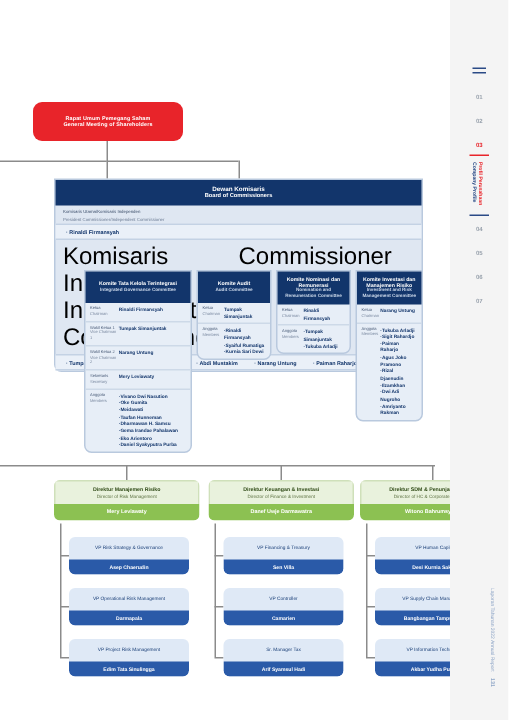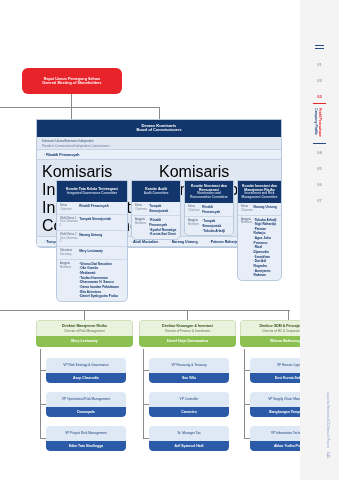--- a/index.html
+++ b/index.html
@@ -257,21 +257,20 @@
     </div>
     <div class="namerow singlerow">
       <div class="nm">Rinaldi Firmansyah</div>
     </div>
     <div class="labels2">
       <div>
         <div>Komisaris Independen</div>
         <div class="en">Independent Commissioner</div>
       </div>
       <div>
-        <div>Komisaris</div>
         <div class="en">Commissioner</div>
       </div>
     </div>
     <div class="namerow multirow" id="boc-members">
         <div class="nm">Tumpak Simanjuntak</div>
         <div class="nm">Tukuba Arladji</div>
         <div class="nm">Abdi Mustakim</div>
         <div class="nm">Narang Untung</div>
         <div class="nm">Paiman Raharjo</div>
       </div>

